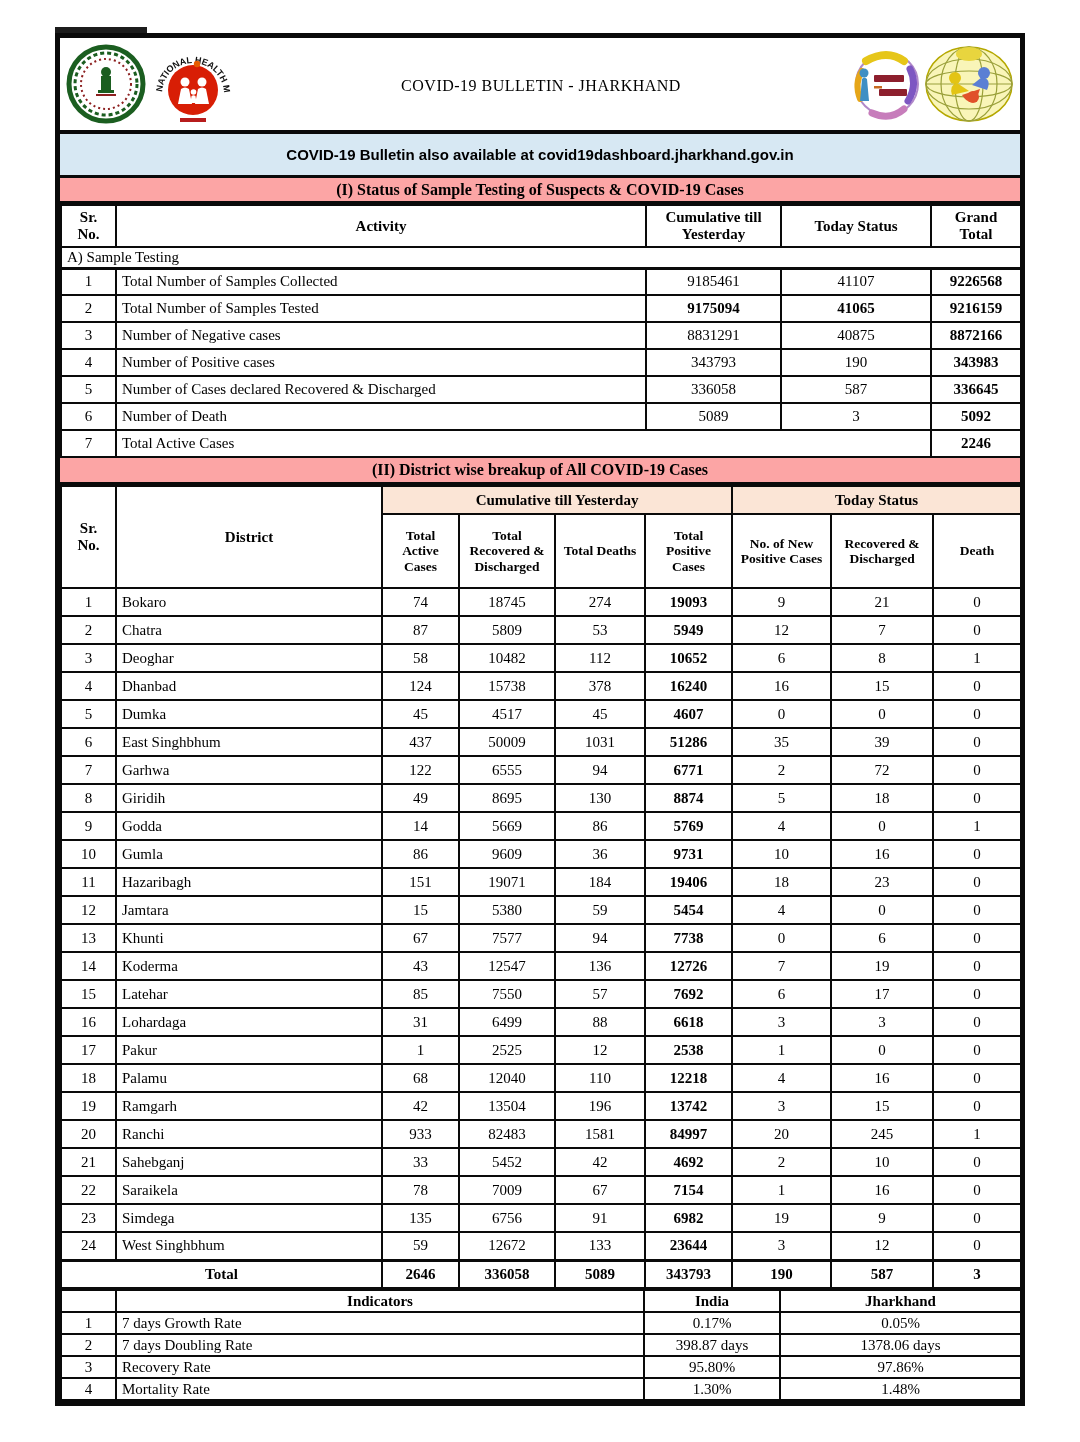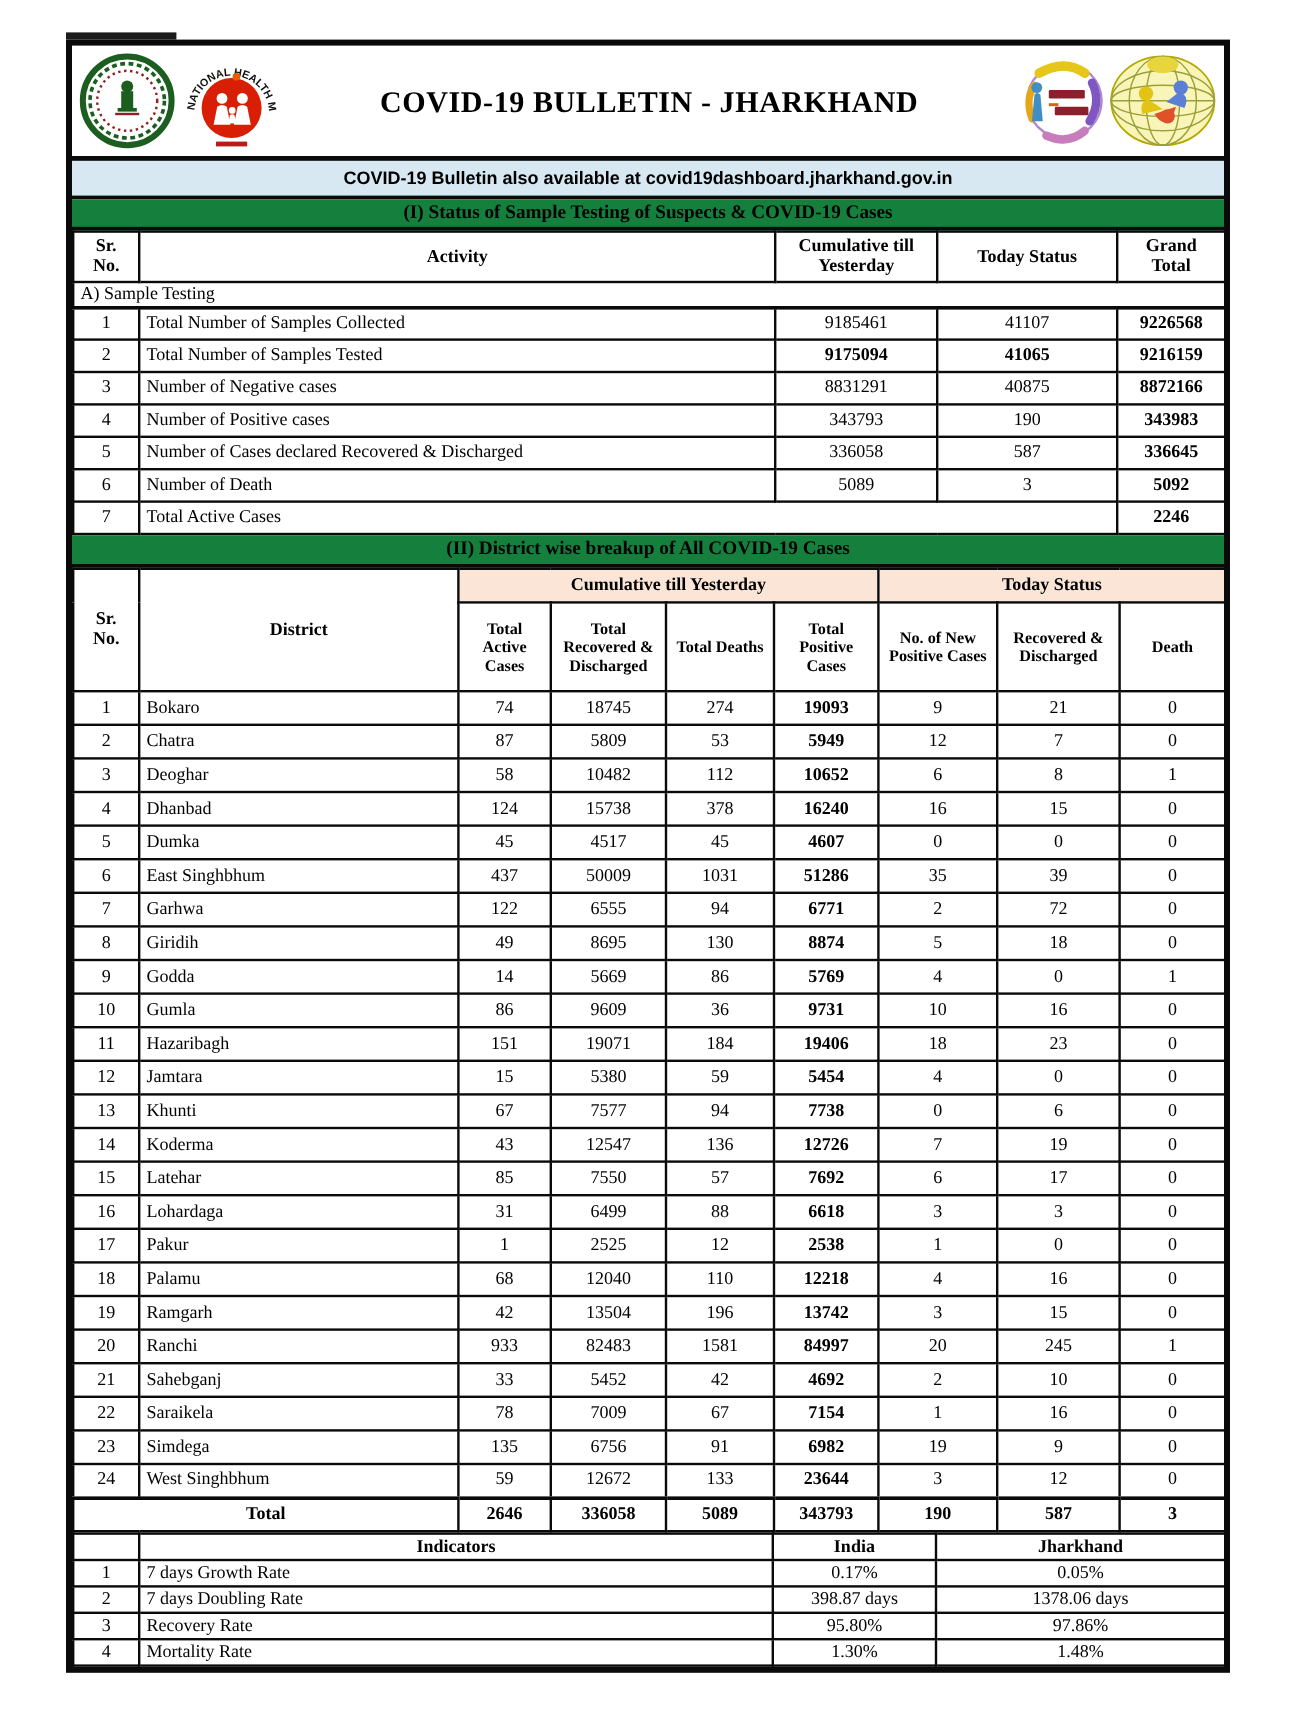--- a/index.html
+++ b/index.html
@@ -10,34 +10,34 @@
 
   .page {
     position: absolute; left: 55px; top: 33px; width: 970px;
     background: #fff; border: 5px solid #0a0a0a;
   }
 
   
   .hdr { height: 92px; display: flex; align-items: center; padding: 2px 6px; }
   .hdr-logos { display: flex; align-items: center; gap: 4px; }
   .hdr-center { flex: 1; text-align: center; display: flex; flex-direction: column; gap: 14px; padding-top: 4px; }
-  .doc-title { font-size: 25px; font-weight: bold; letter-spacing: 0.5px; }
+  .doc-title { font-size: 16px; font-weight: normal; letter-spacing: 0.5px; }
   .doc-subtitle { font-size: 19px; font-weight: bold; }
 
   
   .banner {
-    height: 36px; background: #d7e8f3;
+    height: 48px; background: #d7e8f3;
     border-top: 4px solid #0a0a0a; border-bottom: 3px solid #0a0a0a;
     display: flex; align-items: center; justify-content: center;
     font-family: "Liberation Sans", sans-serif; font-weight: bold; font-size: 15px;
   }
 
   
   .band {
-    background: #15803d; display: flex; align-items: center; justify-content: center;
+    background: #fca5a5; display: flex; align-items: center; justify-content: center;
     font-weight: bold; font-size: 16px; border-bottom: 3px solid #0a0a0a;
   }
   .band-1 { height: 26px; }
   .band-2 { height: 27px; }
   .band-4 { height: 24px; border-top: 2px solid #0a0a0a; }
 
   
   table { border-collapse: collapse; width: 100%; table-layout: fixed; }
   td, th { border: 2px solid #0a0a0a; padding: 0 5px; font-size: 15px; line-height: 1.12; overflow: hidden; }
   th { font-weight: bold; text-align: center; }

